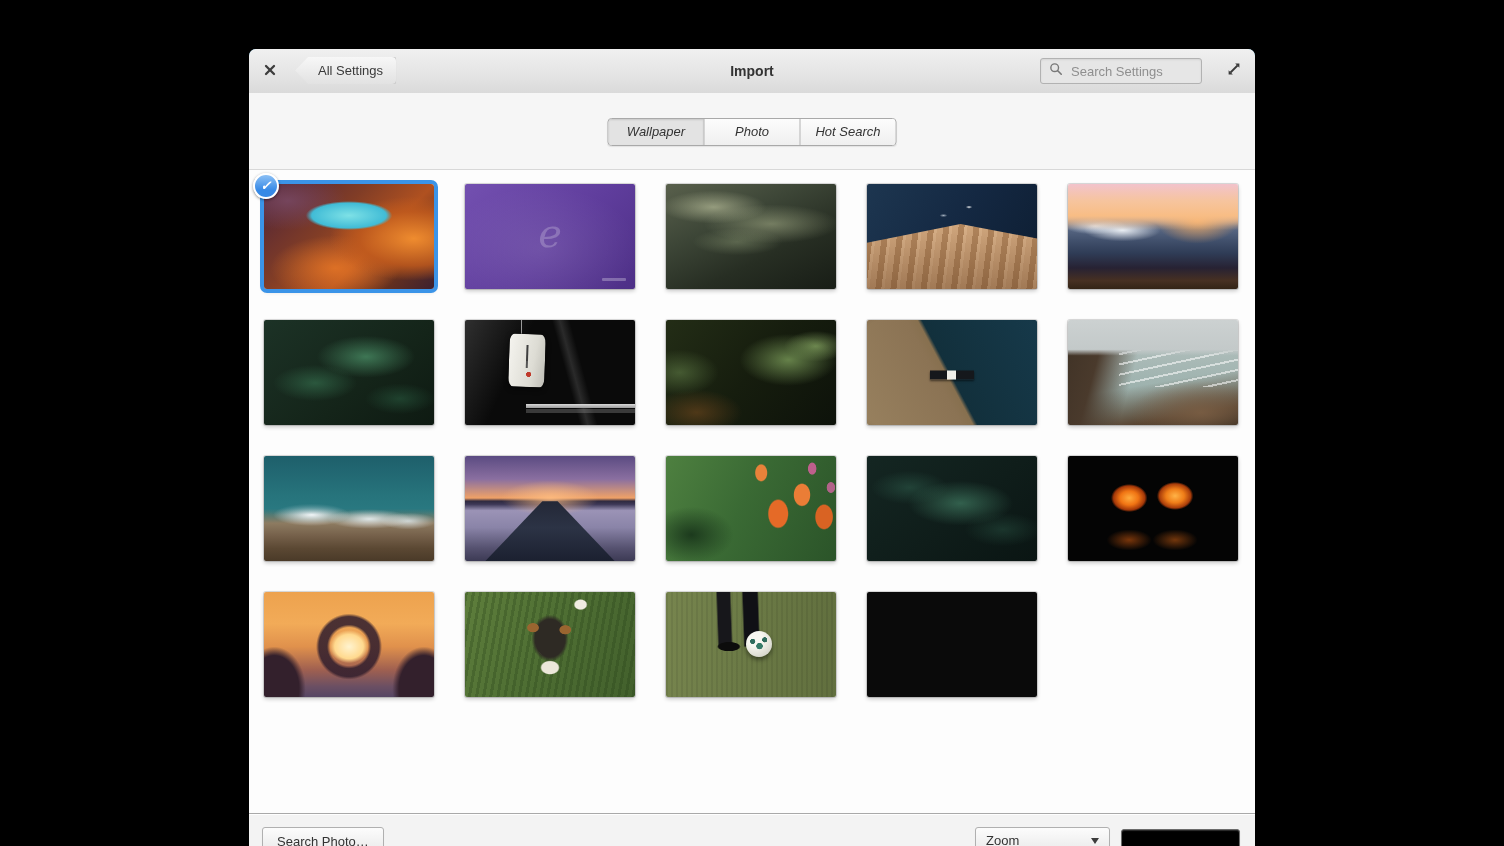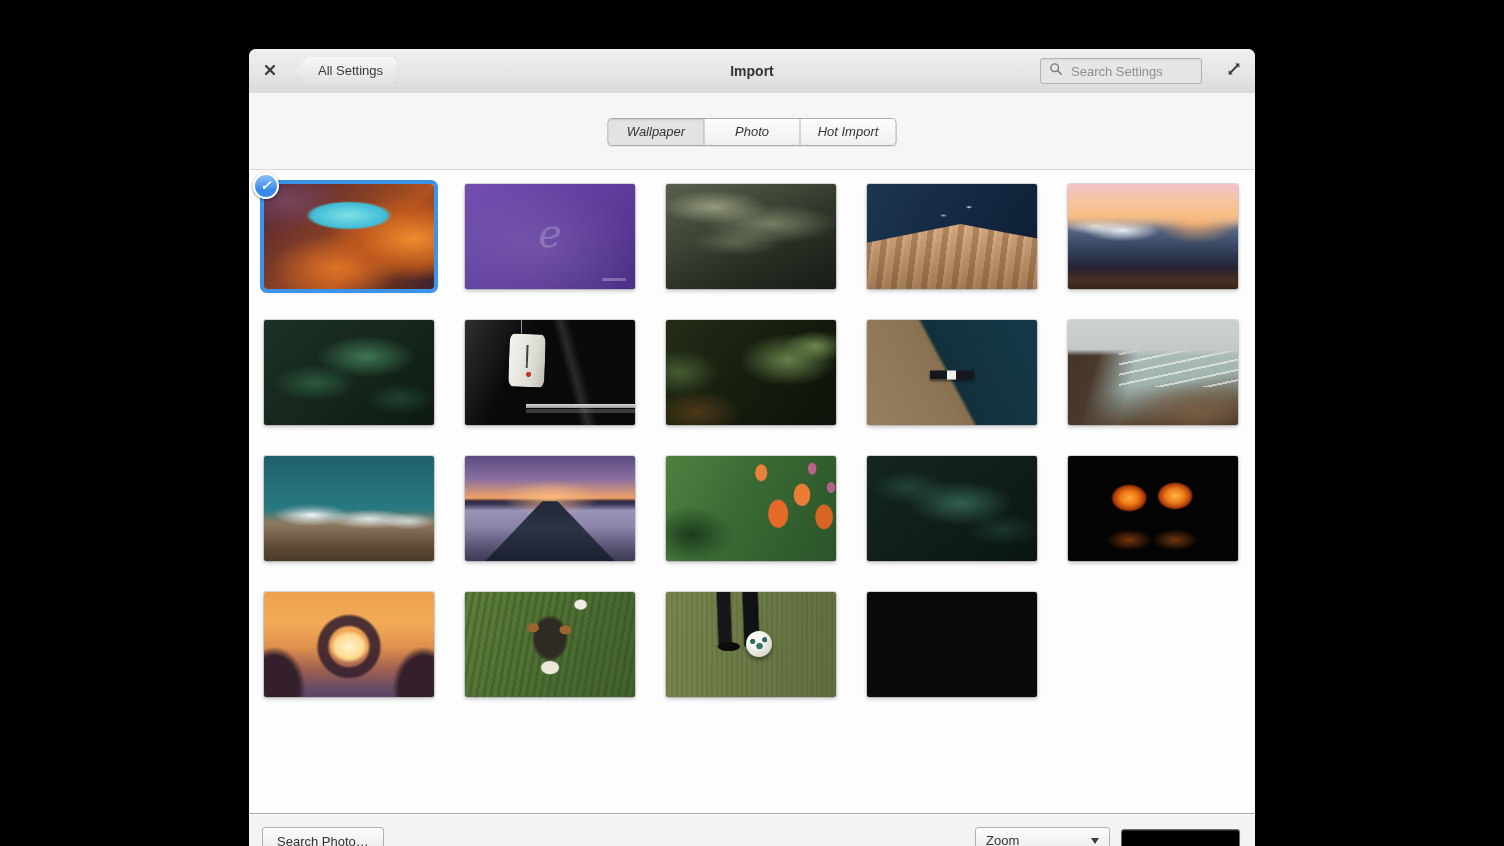--- a/index.html
+++ b/index.html
@@ -274,21 +274,21 @@
         </svg>
       </span>
     </div>
   </div>
 
   <div class="window-body">
     <div class="tabstrip">
       <div class="tabs">
         <div class="tab active">Wallpaper</div>
         <div class="tab">Photo</div>
-        <div class="tab">Hot Import</div>
+        <div class="tab">Hot Search</div>
       </div>
     </div>
     <div class="grid">
         <div class="tile wp-canyon selected">
           <div class="badge">✓</div>
         </div>
         <div class="tile wp-purple"></div>
         <div class="tile wp-mist-forest"></div>
         <div class="tile wp-boardwalk"></div>
         <div class="tile wp-alpenglow"></div>

